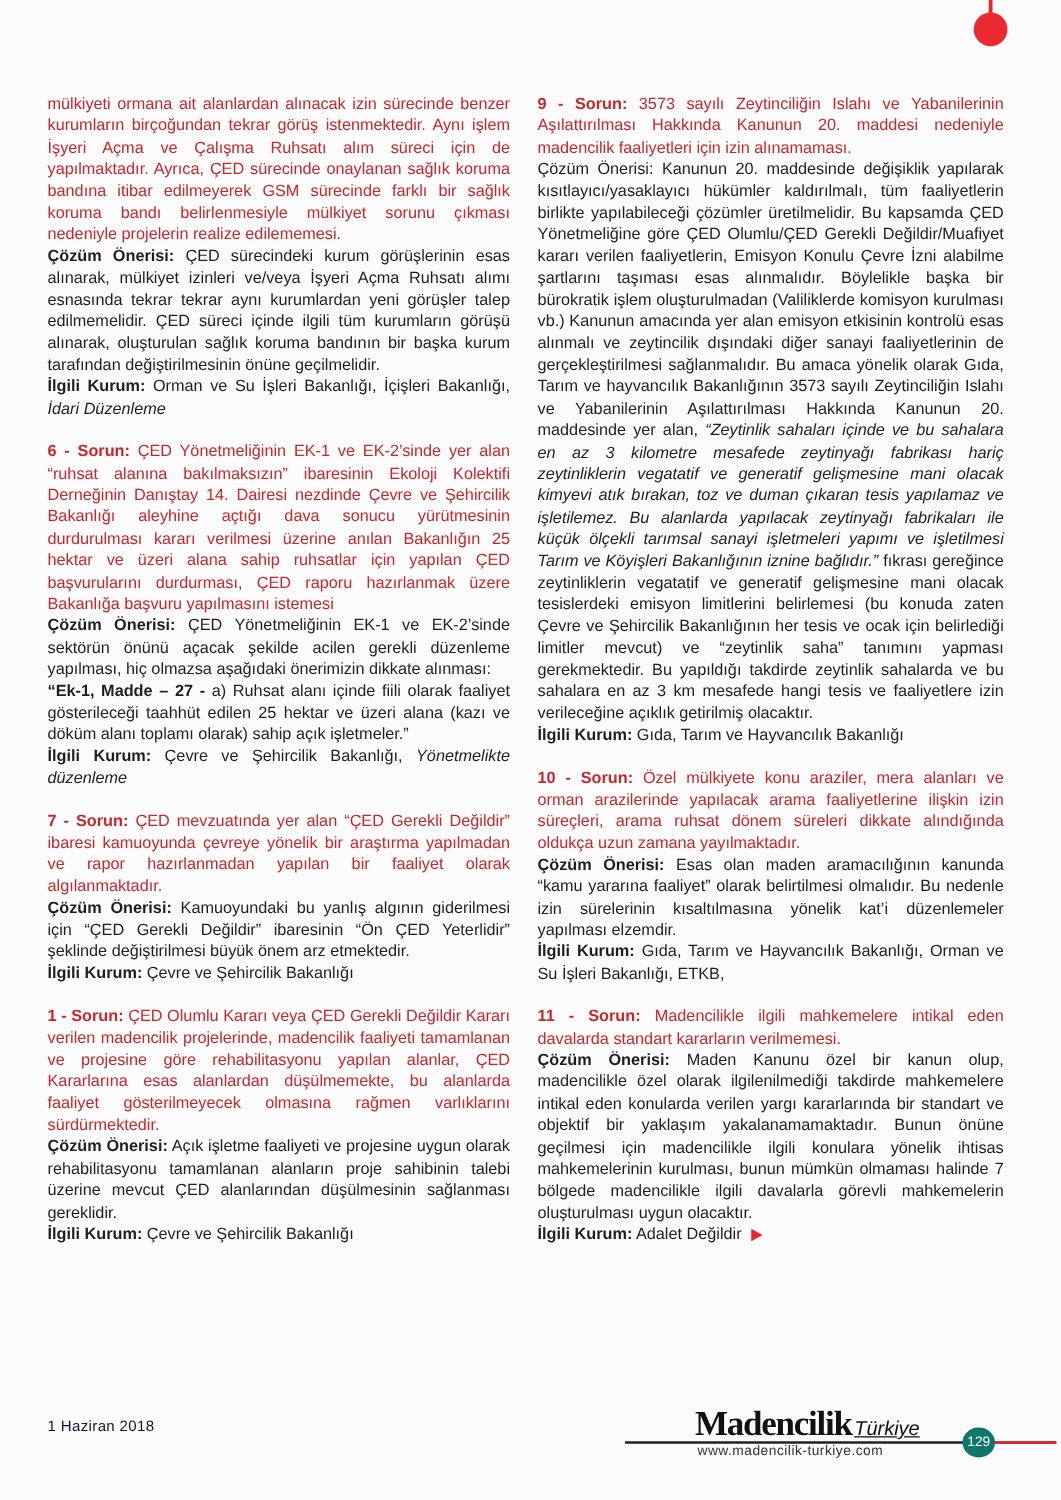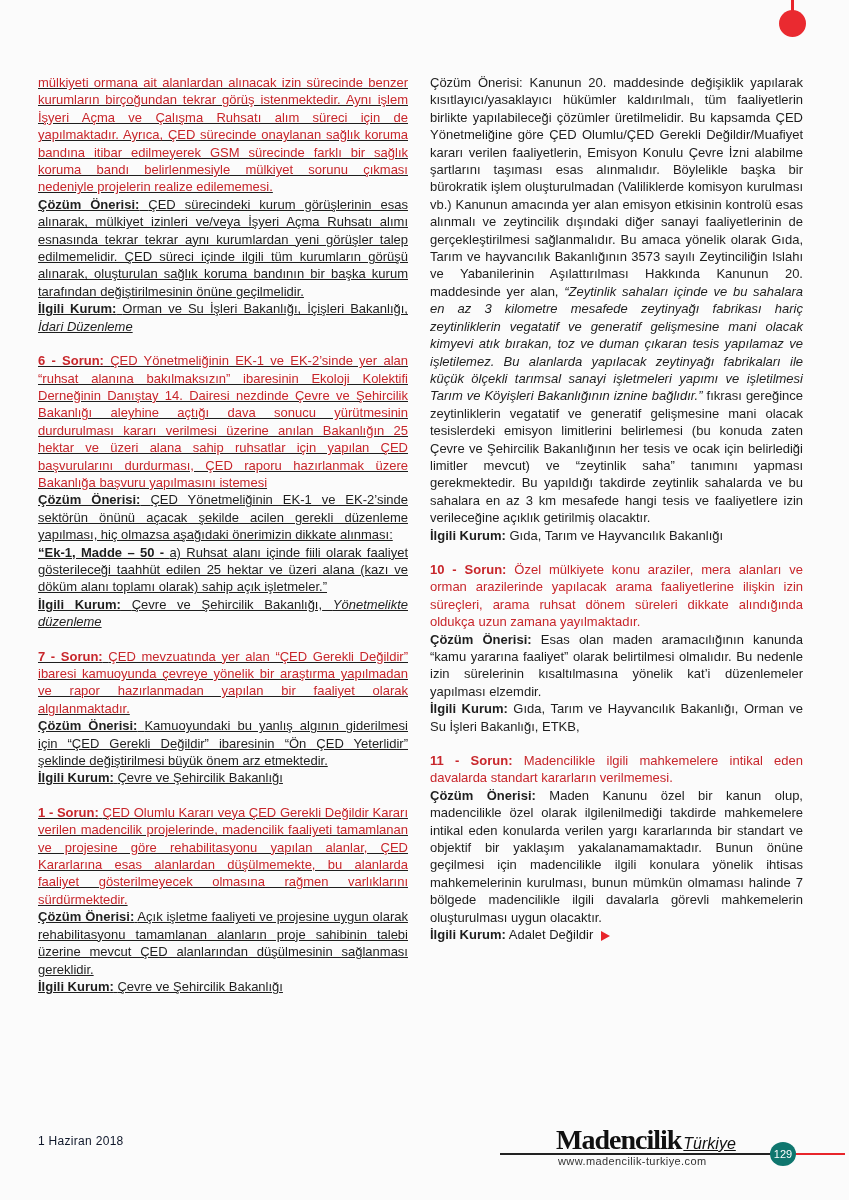--- a/index.html
+++ b/index.html
@@ -6,21 +6,21 @@
   body {
     width: 849px; height: 1200px; position: relative; overflow: hidden;
     background: #fbfbfb;
     font-family: "Liberation Sans", "DejaVu Sans", sans-serif;
     color: #1e1e1e;
   }
   .top-line { position: absolute; left: 791px; top: 0; width: 3px; height: 14px; background: #e8252b; }
   .top-dot { position: absolute; left: 779px; top: 10px; width: 27px; height: 27px; border-radius: 50%; background: #ea2a30; }
 
   .col { position: absolute; top: 74px; width: 370px; font-size: 13px; line-height: 17.4px; }
-  .col-left { left: 38px; text-decoration: underline; }
+  .col-left { left: 38px; }
   .col-right { left: 430px; width: 373px; }
 
   p { margin: 0; text-align: justify; hyphens: auto; }
   .red { color: #c8262b; }
   .lbl { font-weight: bold; }
   .lbl-red { font-weight: bold; color: #c8262b; }
   .it { font-style: italic; }
   .gap { height: 17px; }
 
   .footer-date { position: absolute; left: 38px; top: 1134px; font-size: 12px; color: #0f172a; letter-spacing: 0.3px; }
@@ -54,21 +54,21 @@
   <div class="gap"></div>
   <p>
     <span class="lbl-red">6 - Sorun:</span>
     <span class="red">ÇED Yönetmeliğinin EK-1 ve EK-2’sinde yer alan “ruhsat alanına bakılmaksızın” ibaresinin Ekoloji Kolektifi Derneğinin Danıştay 14. Dairesi nezdinde Çevre ve Şehircilik Bakanlığı aleyhine açtığı dava sonucu yürütmesinin durdurulması kararı verilmesi üzerine anılan Bakanlığın 25 hektar ve üzeri alana sahip ruhsatlar için yapılan ÇED başvurularını durdurması, ÇED raporu hazırlanmak üzere Bakanlığa başvuru yapılmasını istemesi</span>
   </p>
   <p>
     <span class="lbl">Çözüm Önerisi:</span>
     <span>ÇED Yönetmeliğinin EK-1 ve EK-2’sinde sektörün önünü açacak şekilde acilen gerekli düzenleme yapılması, hiç olmazsa aşağıdaki önerimizin dikkate alınması:</span>
   </p>
   <p>
-    <span class="lbl">“Ek-1, Madde – 50 -</span>
+    <span class="lbl">“Ek-1, Madde – 27 -</span>
     <span>a) Ruhsat alanı içinde fiili olarak faaliyet gösterileceği taahhüt edilen 25 hektar ve üzeri alana (kazı ve döküm alanı toplamı olarak) sahip açık işletmeler.”</span>
   </p>
   <p>
     <span class="lbl">İlgili Kurum:</span>
     <span>Çevre ve Şehircilik Bakanlığı,</span>
     <span class="it">Yönetmelikte düzenleme</span>
   </p>
 
   <div class="gap"></div>
   <p>
@@ -93,20 +93,24 @@
     <span class="lbl">Çözüm Önerisi:</span>
     <span>Açık işletme faaliyeti ve projesine uygun olarak rehabilitasyonu tamamlanan alanların proje sahibinin talebi üzerine mevcut ÇED alanlarından düşülmesinin sağlanması gereklidir.</span>
   </p>
   <p>
     <span class="lbl">İlgili Kurum:</span>
     <span>Çevre ve Şehircilik Bakanlığı</span>
   </p>
 </div>
 
 <div class="col col-right">
+  <p class="red">
+    <span class="lbl-red">9 - Sorun:</span>
+    <span>3573 sayılı Zeytinciliğin Islahı ve Yabanilerinin Aşılattırılması Hakkında Kanunun 20. maddesi nedeniyle madencilik faaliyetleri için izin alınamaması.</span>
+  </p>
   <p>
     <span>Çözüm Önerisi:</span>
     <span>Kanunun 20. maddesinde değişiklik yapılarak kısıtlayıcı/yasaklayıcı hükümler kaldırılmalı, tüm faaliyetlerin birlikte yapılabileceği çözümler üretilmelidir. Bu kapsamda ÇED Yönetmeliğine göre ÇED Olumlu/ÇED Gerekli Değildir/Muafiyet kararı verilen faaliyetlerin, Emisyon Konulu Çevre İzni alabilme şartlarını taşıması esas alınmalıdır. Böylelikle başka bir bürokratik işlem oluşturulmadan (Valiliklerde komisyon kurulması vb.) Kanunun amacında yer alan emisyon etkisinin kontrolü esas alınmalı ve zeytincilik dışındaki diğer sanayi faaliyetlerinin de gerçekleştirilmesi sağlanmalıdır. Bu amaca yönelik olarak Gıda, Tarım ve hayvancılık Bakanlığının 3573 sayılı Zeytinciliğin Islahı ve Yabanilerinin Aşılattırılması Hakkında Kanunun 20. maddesinde yer alan,</span>
     <span class="it">“Zeytinlik sahaları içinde ve bu sahalara en az 3 kilometre mesafede zeytinyağı fabrikası hariç zeytinliklerin vegatatif ve generatif gelişmesine mani olacak kimyevi atık bırakan, toz ve duman çıkaran tesis yapılamaz ve işletilemez. Bu alanlarda yapılacak zeytinyağı fabrikaları ile küçük ölçekli tarımsal sanayi işletmeleri yapımı ve işletilmesi Tarım ve Köyişleri Bakanlığının iznine bağlıdır.”</span>
     <span>fıkrası gereğince zeytinliklerin vegatatif ve generatif gelişmesine mani olacak tesislerdeki emisyon limitlerini belirlemesi (bu konuda zaten Çevre ve Şehircilik Bakanlığının her tesis ve ocak için belirlediği limitler mevcut) ve “zeytinlik saha” tanımını yapması gerekmektedir. Bu yapıldığı takdirde zeytinlik sahalarda ve bu sahalara en az 3 km mesafede hangi tesis ve faaliyetlere izin verileceğine açıklık getirilmiş olacaktır.</span>
   </p>
   <p>
     <span class="lbl">İlgili Kurum:</span>
     <span>Gıda, Tarım ve Hayvancılık Bakanlığı</span>
   </p>

